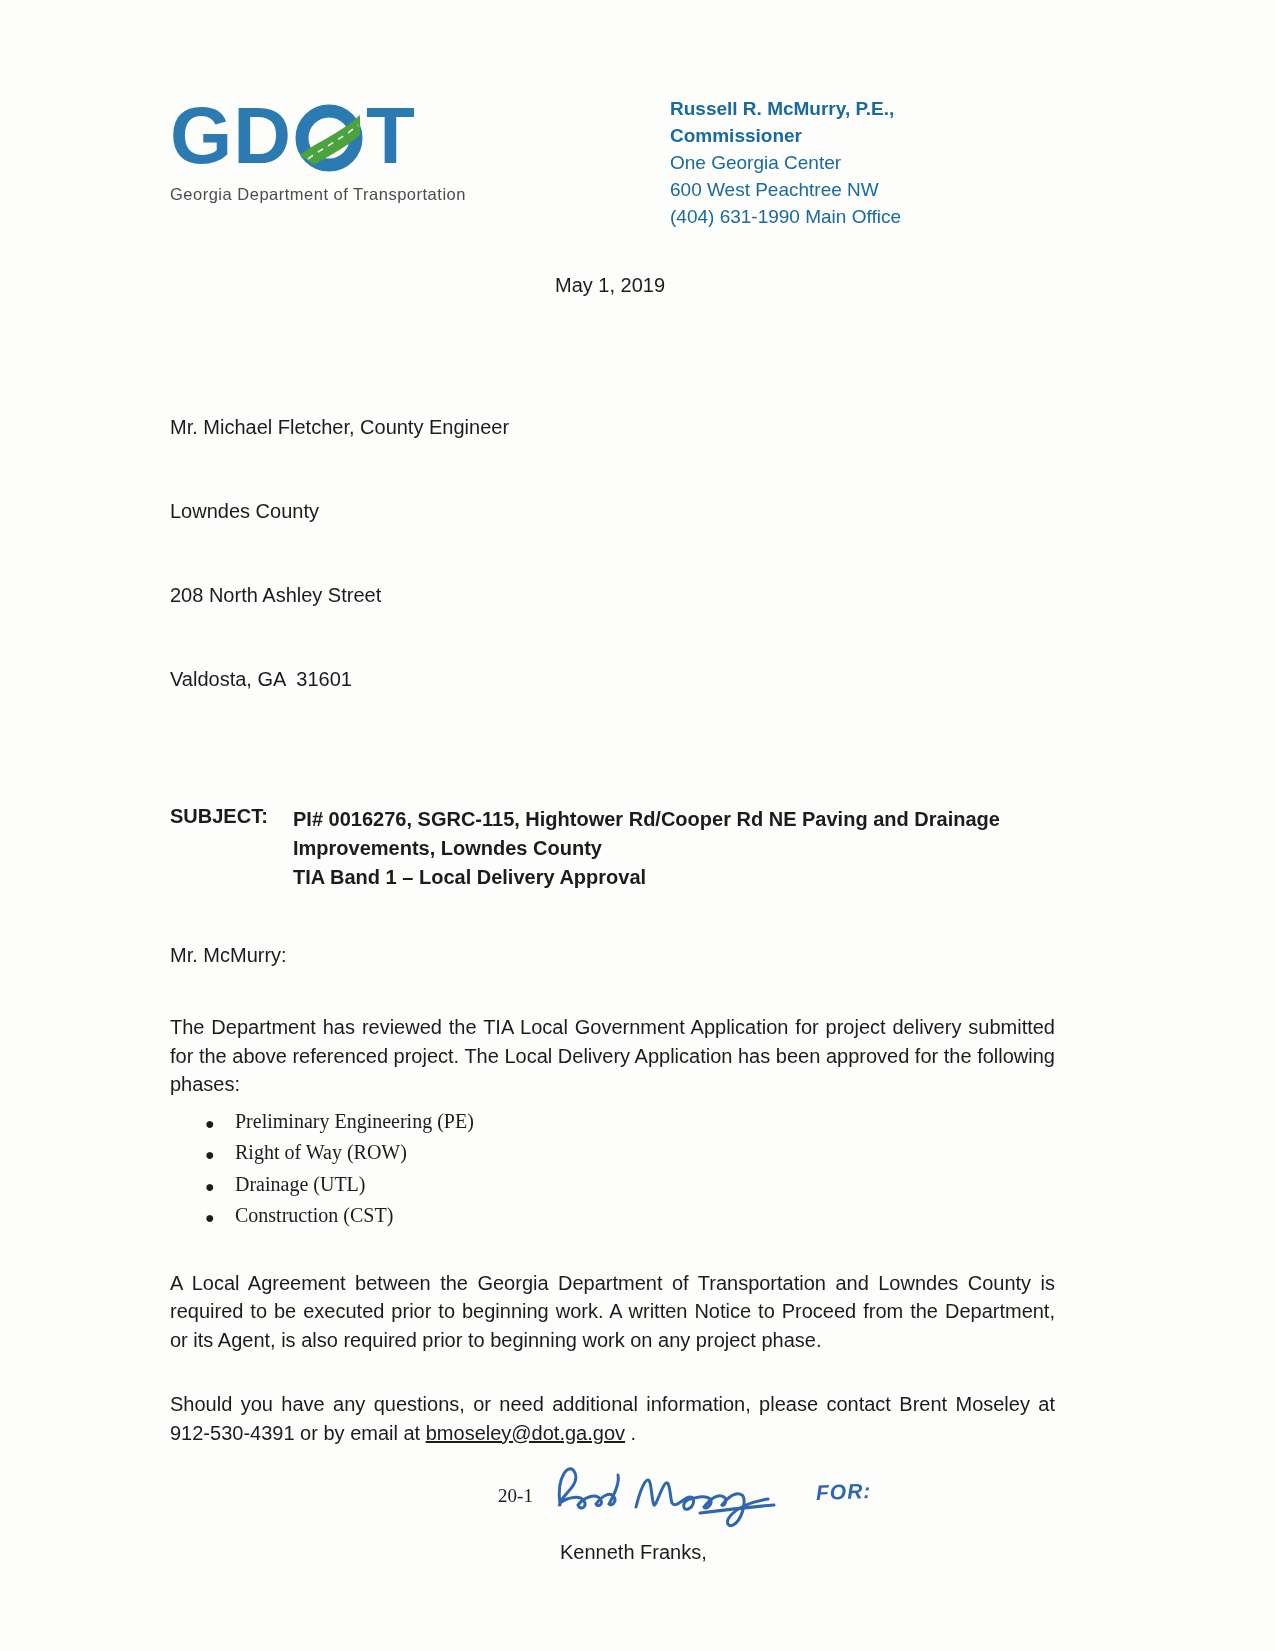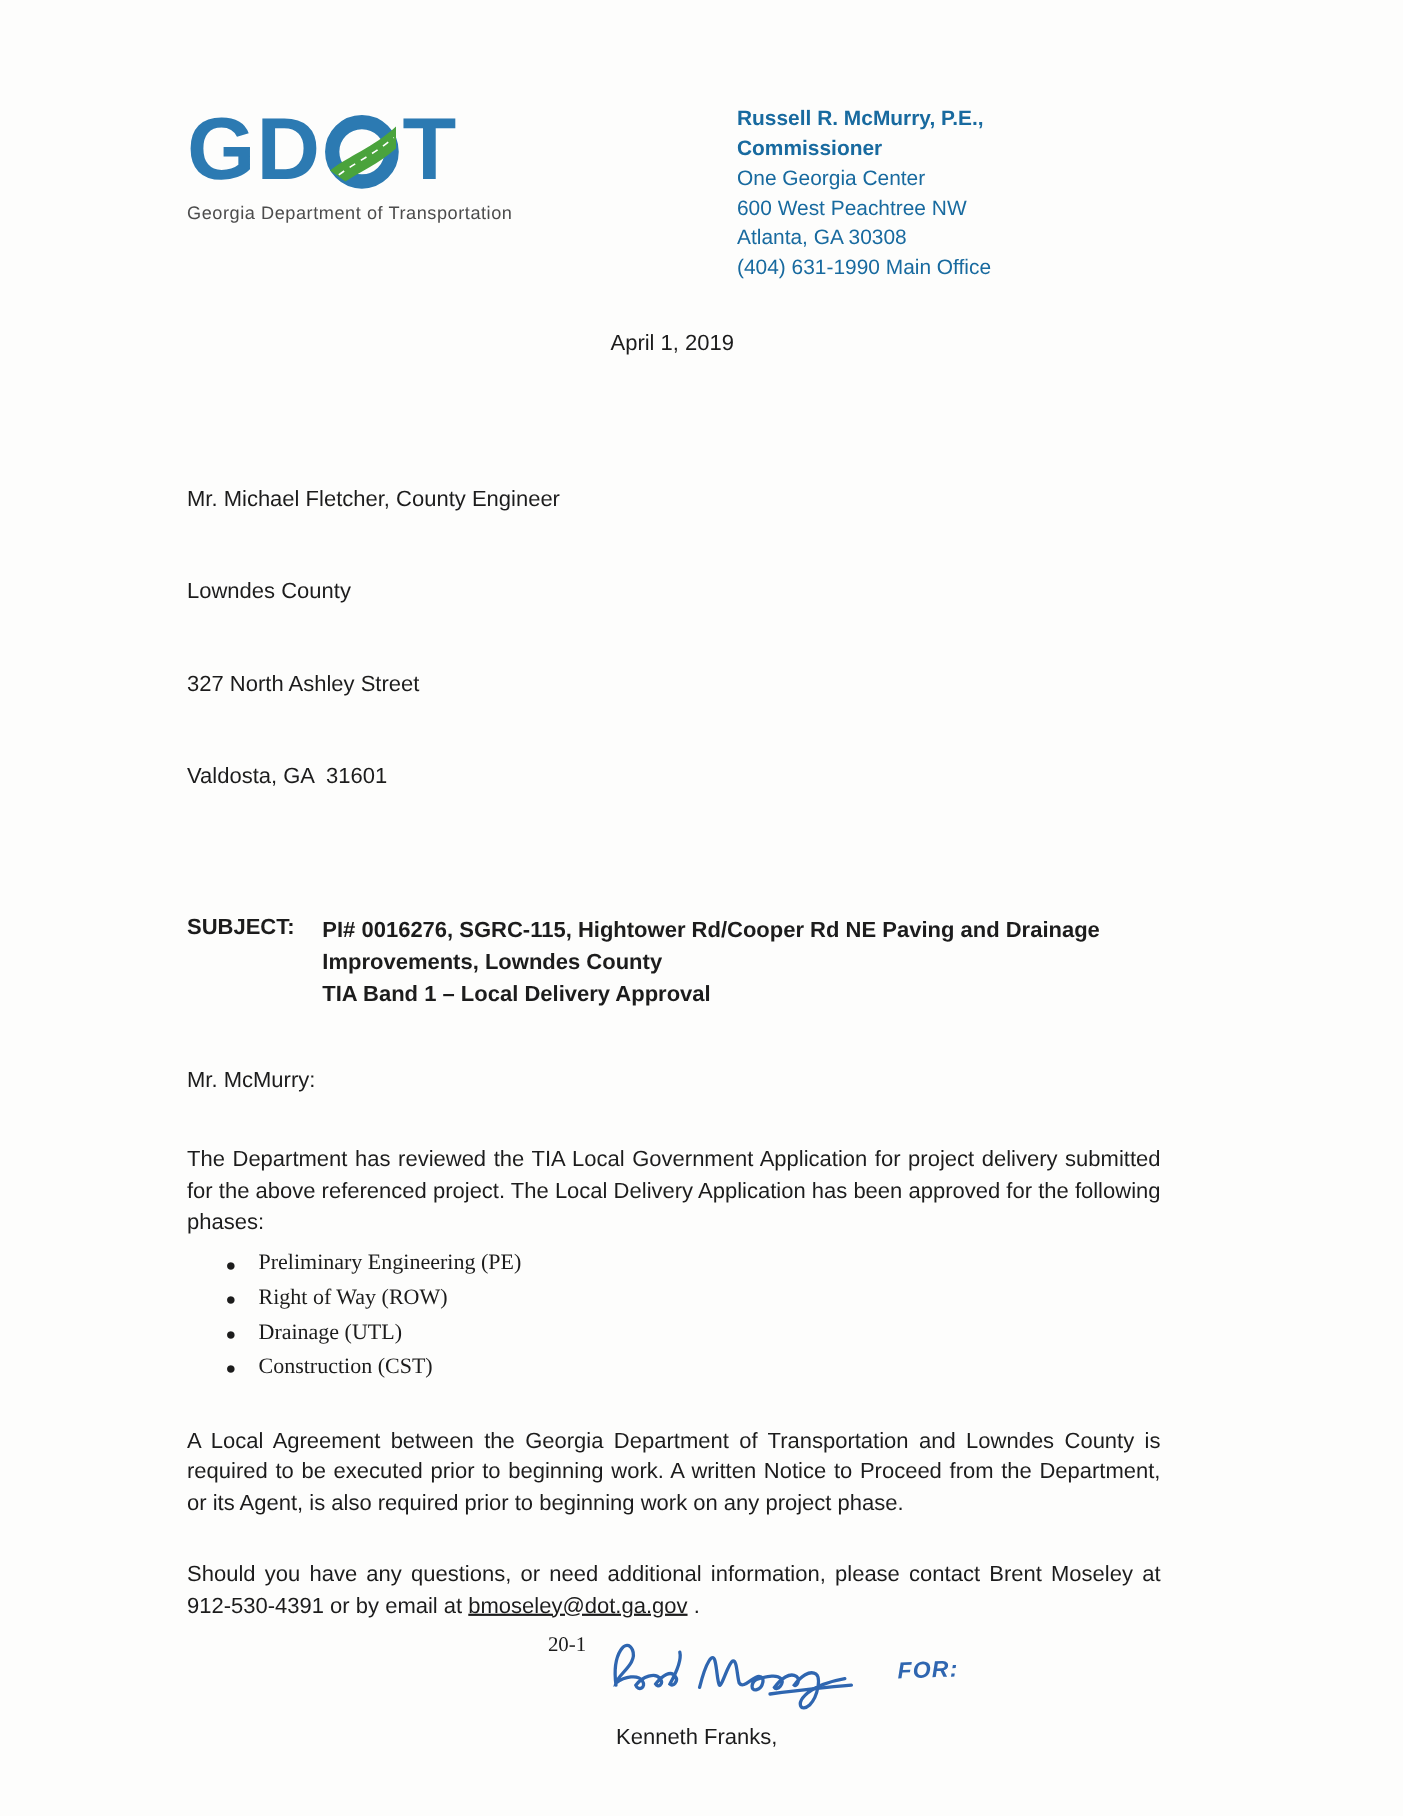--- a/index.html
+++ b/index.html
@@ -123,31 +123,30 @@
         </span>
         <span class="logo-letter">T</span>
       </div>
       <div class="logo-caption">Georgia Department of Transportation</div>
     </div>
 
     <div class="letterhead">
       <div class="commissioner">Russell R. McMurry, P.E., Commissioner</div>
       <div>One Georgia Center</div>
       <div>600 West Peachtree NW</div>
-      <div>Atlanta, GA 30308</div>
       <div>(404) 631-1990 Main Office</div>
     </div>
   </div>
 
-  <div class="date">April 1, 2019</div>
+  <div class="date">May 1, 2019</div>
 
   <div class="recipient">
     <div>Mr. Michael Fletcher, County Engineer</div>
     <div>Lowndes County</div>
-    <div>327 North Ashley Street</div>
+    <div>208 North Ashley Street</div>
     <div>Valdosta, GA  31601</div>
   </div>
 
   <div class="subject-row">
     <div class="subject-label">SUBJECT:</div>
     <div class="subject-lines">
       <div>PI# 0016276, SGRC-115, Hightower Rd/Cooper Rd NE Paving and Drainage</div>
       <div>Improvements, Lowndes County</div>
       <div>TIA Band 1 – Local Delivery Approval</div>
     </div>

